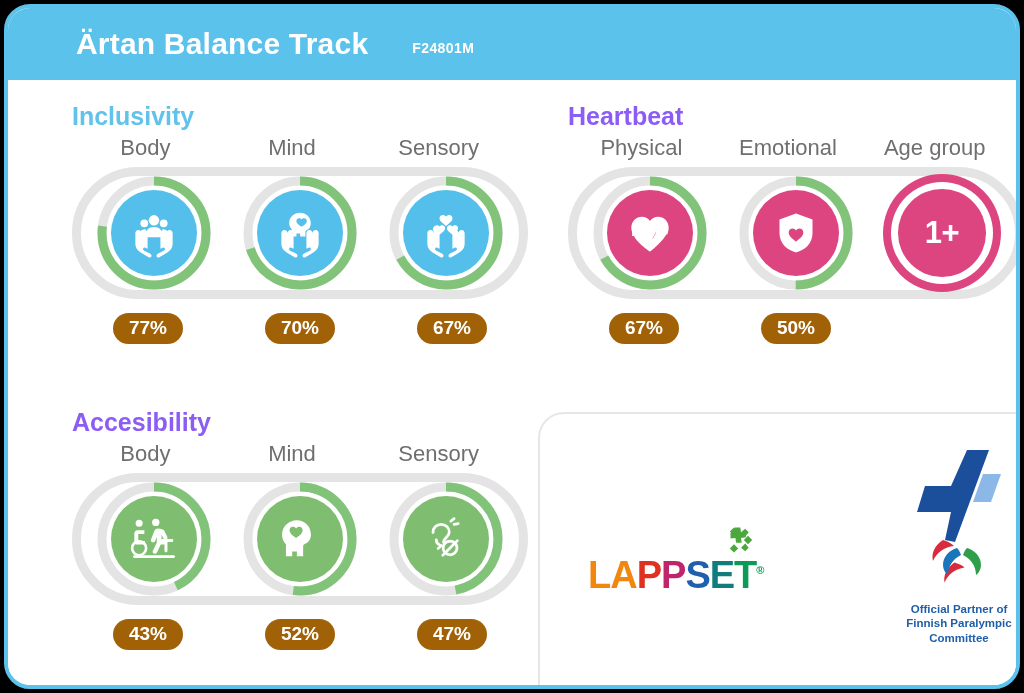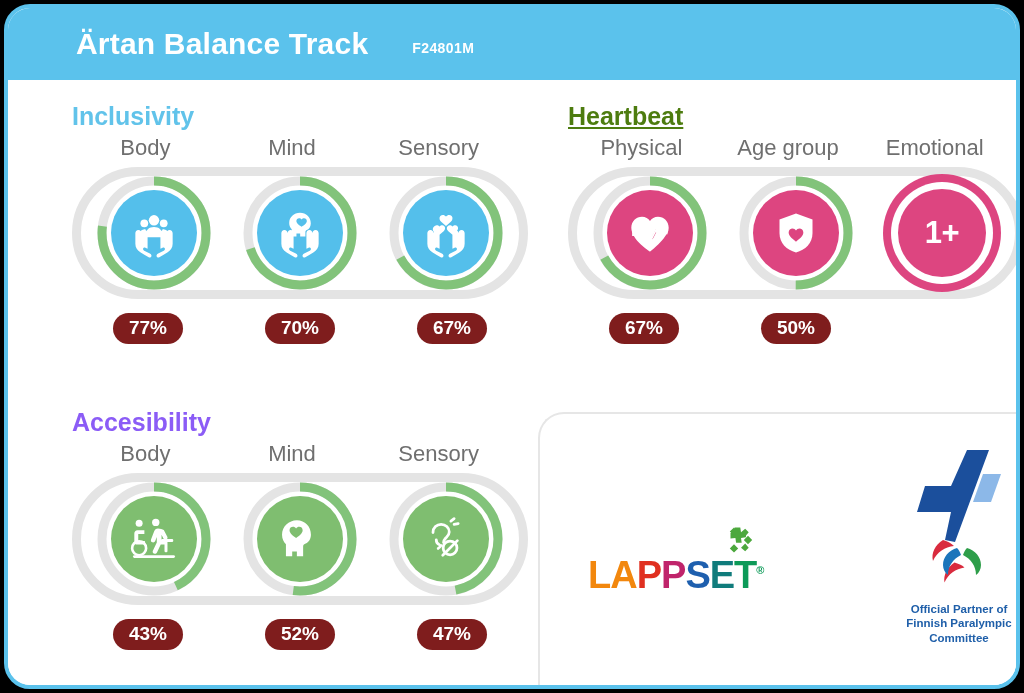--- a/index.html
+++ b/index.html
@@ -58,21 +58,21 @@
   .sec-inclusivity { left: 64px;  top: 22px;  width: 456px; }
   .sec-heartbeat   { left: 560px; top: 22px;  width: 456px; }
   .sec-accessibility{left: 64px;  top: 328px; width: 456px; }
 
   .sec-title {
     font-size: 25px;
     font-weight: bold;
     margin-bottom: 4px;
   }
   .t-blue  { color: #61C3EA; }
-  .t-pink  { color: #4d7c0f; text-decoration: underline; }
+  .t-pink  { color: #8b5cf6; }
   .t-green { color: #8b5cf6; }
 
   .labels {
     display: flex;
     width: 440px;
     margin-bottom: 6px;
   }
   .labels span {
     flex: 1 1 0;
     text-align: center;
@@ -163,21 +163,21 @@
     display: flex;
     width: 456px;
     margin-top: 14px;
   }
   .pct-cell {
     flex: 1 1 0;
     display: flex;
     justify-content: center;
   }
   .pct {
-    background: #7f1d1d;
+    background: #a16207;
     color: #ffffff;
     font-size: 19px;
     font-weight: bold;
     border-radius: 16px;
     padding: 4px 16px 5px 16px;
     min-width: 62px;
     text-align: left;
   }
   .pct.hidden { visibility: hidden; }
 
@@ -313,22 +313,22 @@
           <div class="pct-cell">
               <span class="pct">67%</span>
             </div>
         </div>
       </div>
 
       <div class="section sec-heartbeat">
         <div class="sec-title t-pink">Heartbeat</div>
         <div class="labels">
           <span>Physical</span>
+          <span>Emotional</span>
           <span>Age group</span>
-          <span>Emotional</span>
         </div>
 
         <div class="gauge-pill">
 
           <div class="gauge-slot">
             <div class="gauge">
               <svg width="118" height="118" viewBox="0 0 118 118">
                 <circle cx="59" cy="59" r="52" fill="none" stroke="#E4E4E4" stroke-width="9"></circle>
                 <circle cx="59" cy="59" r="52" fill="none" stroke="#82C37A" stroke-width="9" stroke-linecap="butt" stroke-dasharray="218.9 326.7" transform="rotate(-90 59 59)"></circle>
               </svg>

